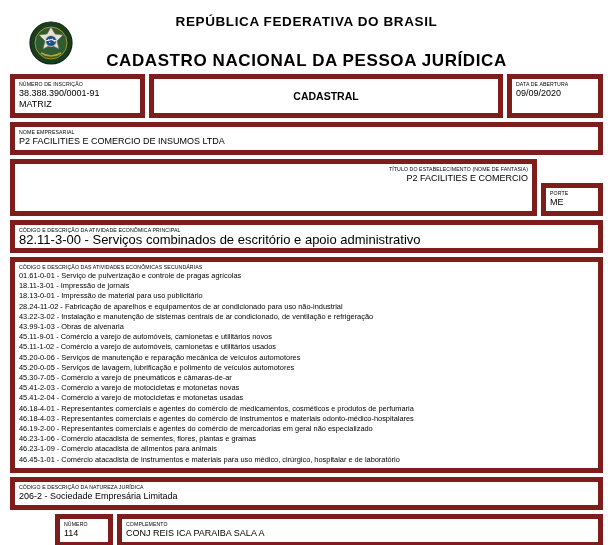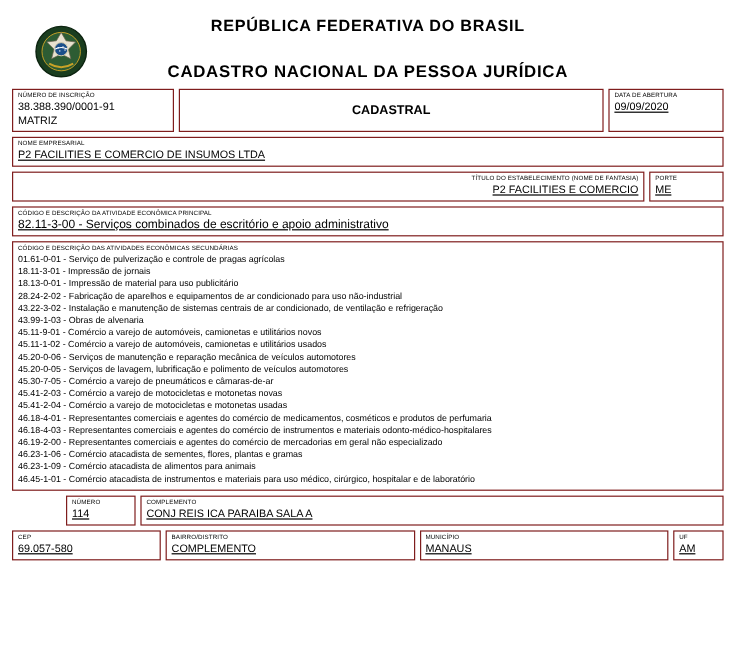--- a/index.html
+++ b/index.html
@@ -36,47 +36,46 @@
   .title-block {
     text-align: center;
     padding-top: 8px;
   }
   .title1 {
     font-size: 13.5px;
     font-weight: bold;
     letter-spacing: 0.6px;
   }
   .title2 {
-    font-size: 14px;
+    font-size: 17px;
     font-weight: bold;
     letter-spacing: 0.6px;
     margin-top: 22px;
   }
   
   .box {
-    border: 1px solid #7f1d1d;
+    border: 5px solid #7f1d1d;
     box-sizing: border-box;
     position: relative;
     padding: 2px 4px 3px 4px;
     margin-bottom: 4px;
   }
   .lbl {
     font-size: 5.2px;
     line-height: 6px;
     letter-spacing: 0.1px;
     text-transform: uppercase;
     display: block;
     margin-bottom: 1px;
   }
   .val {
     font-size: 9px;
     line-height: 11px;
     display: block;
     white-space: pre-line;
-    text-decoration: underline;
   }
   .row {
     display: flex;
     gap: 4px;
     margin-bottom: 4px;
   }
   .row > .box { margin-bottom: 0; }
 
   
   .r-insc { width: 135px; }
@@ -96,40 +95,40 @@
   .r-abert { width: 96px; }
 
   .val-strong { font-size: 9px; line-height: 11px; display:block; }
   .val-sub { font-size: 9px; line-height: 11px; display:block; }
 
   
   .full { width: 100%; }
 
   
   .r-titulo { flex: 1; text-align: right; }
-  .r-porte { width: 62px; }
+  .r-porte { width: 62px; margin-top: 24px; }
 
   
   .sec-list {
     font-size: 7.4px;
     line-height: 10.2px;
     display: block;
   }
   .sec-list div { white-space: nowrap; }
 
   
   .r-logr { flex: 1; }
   .r-num { width: 58px; margin-left: 45px; }
   .r-comple { flex: 1.05; }
   .r-cep { width: 124px; }
   .r-bairro { flex: 1; }
   .r-mun { flex: 1; }
   .r-uf { width: 42px; }
 
-  .mini-cae { font-size: 10px; line-height: 11px; }
+  .mini-cae { font-size: 13px; line-height: 11px; }
 </style>
 </head>
 <body>
 
 <div class="page">
 
   <div class="header">
     <div class="brasao">
       <svg width="46" height="46" viewBox="0 0 46 46">
         <circle cx="23" cy="23" r="21" fill="#1a3d1f" stroke="#0d2410" stroke-width="1.2"></circle>
@@ -187,39 +186,43 @@
     <span class="lbl">CÓDIGO E DESCRIÇÃO DA ATIVIDADE ECONÔMICA PRINCIPAL</span>
     <span class="val mini-cae">82.11-3-00 - Serviços combinados de escritório e apoio administrativo</span>
   </div>
 
   <div class="box full">
     <span class="lbl">CÓDIGO E DESCRIÇÃO DAS ATIVIDADES ECONÔMICAS SECUNDÁRIAS</span>
     <div class="sec-list" id="sec-list">
         <div>01.61-0-01 - Serviço de pulverização e controle de pragas agrícolas</div>
         <div>18.11-3-01 - Impressão de jornais</div>
         <div>18.13-0-01 - Impressão de material para uso publicitário</div>
-        <div>28.24-2-02 - Fabricação de aparelhos e equipamentos de ar condicionado para uso não-industrial</div>
+        <div>28.24-11-02 - Fabricação de aparelhos e equipamentos de ar condicionado para uso não-industrial</div>
         <div>43.22-3-02 - Instalação e manutenção de sistemas centrais de ar condicionado, de ventilação e refrigeração</div>
         <div>43.99-1-03 - Obras de alvenaria</div>
         <div>45.11-9-01 - Comércio a varejo de automóveis, camionetas e utilitários novos</div>
         <div>45.11-1-02 - Comércio a varejo de automóveis, camionetas e utilitários usados</div>
         <div>45.20-0-06 - Serviços de manutenção e reparação mecânica de veículos automotores</div>
         <div>45.20-0-05 - Serviços de lavagem, lubrificação e polimento de veículos automotores</div>
         <div>45.30-7-05 - Comércio a varejo de pneumáticos e câmaras-de-ar</div>
         <div>45.41-2-03 - Comércio a varejo de motocicletas e motonetas novas</div>
         <div>45.41-2-04 - Comércio a varejo de motocicletas e motonetas usadas</div>
         <div>46.18-4-01 - Representantes comerciais e agentes do comércio de medicamentos, cosméticos e produtos de perfumaria</div>
         <div>46.18-4-03 - Representantes comerciais e agentes do comércio de instrumentos e materiais odonto-médico-hospitalares</div>
         <div>46.19-2-00 - Representantes comerciais e agentes do comércio de mercadorias em geral não especializado</div>
         <div>46.23-1-06 - Comércio atacadista de sementes, flores, plantas e gramas</div>
         <div>46.23-1-09 - Comércio atacadista de alimentos para animais</div>
         <div>46.45-1-01 - Comércio atacadista de instrumentos e materiais para uso médico, cirúrgico, hospitalar e de laboratório</div>
       </div>
   </div>
 
+  <div class="box full">
+    <span class="lbl">CÓDIGO E DESCRIÇÃO DA NATUREZA JURÍDICA</span>
+    <span class="val">206-2 - Sociedade Empresária Limitada</span>
+  </div>
 
   <div class="row">
     <div class="box r-num">
       <span class="lbl">NÚMERO</span>
       <span class="val">114</span>
     </div>
     <div class="box r-comple">
       <span class="lbl">COMPLEMENTO</span>
       <span class="val">CONJ REIS ICA PARAIBA SALA A</span>
     </div>

